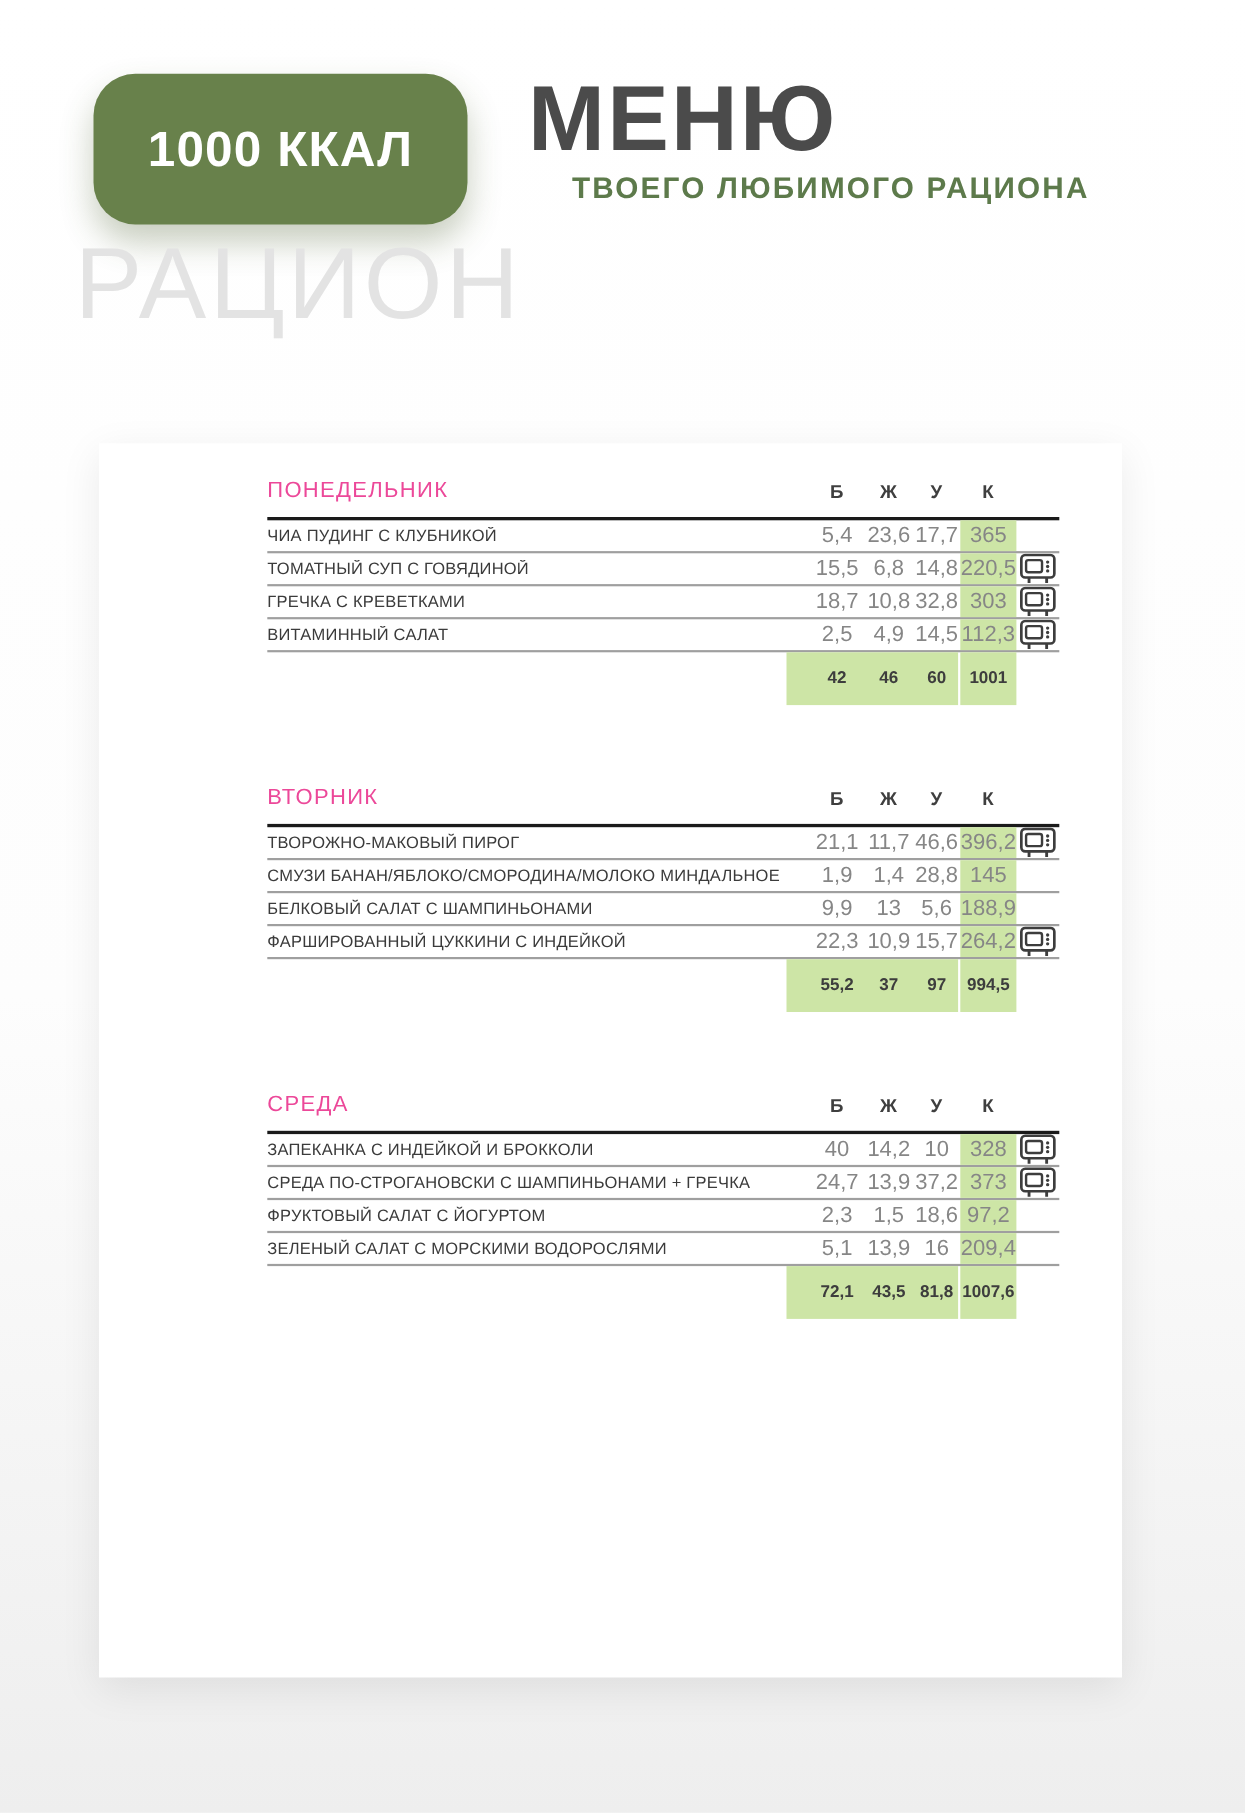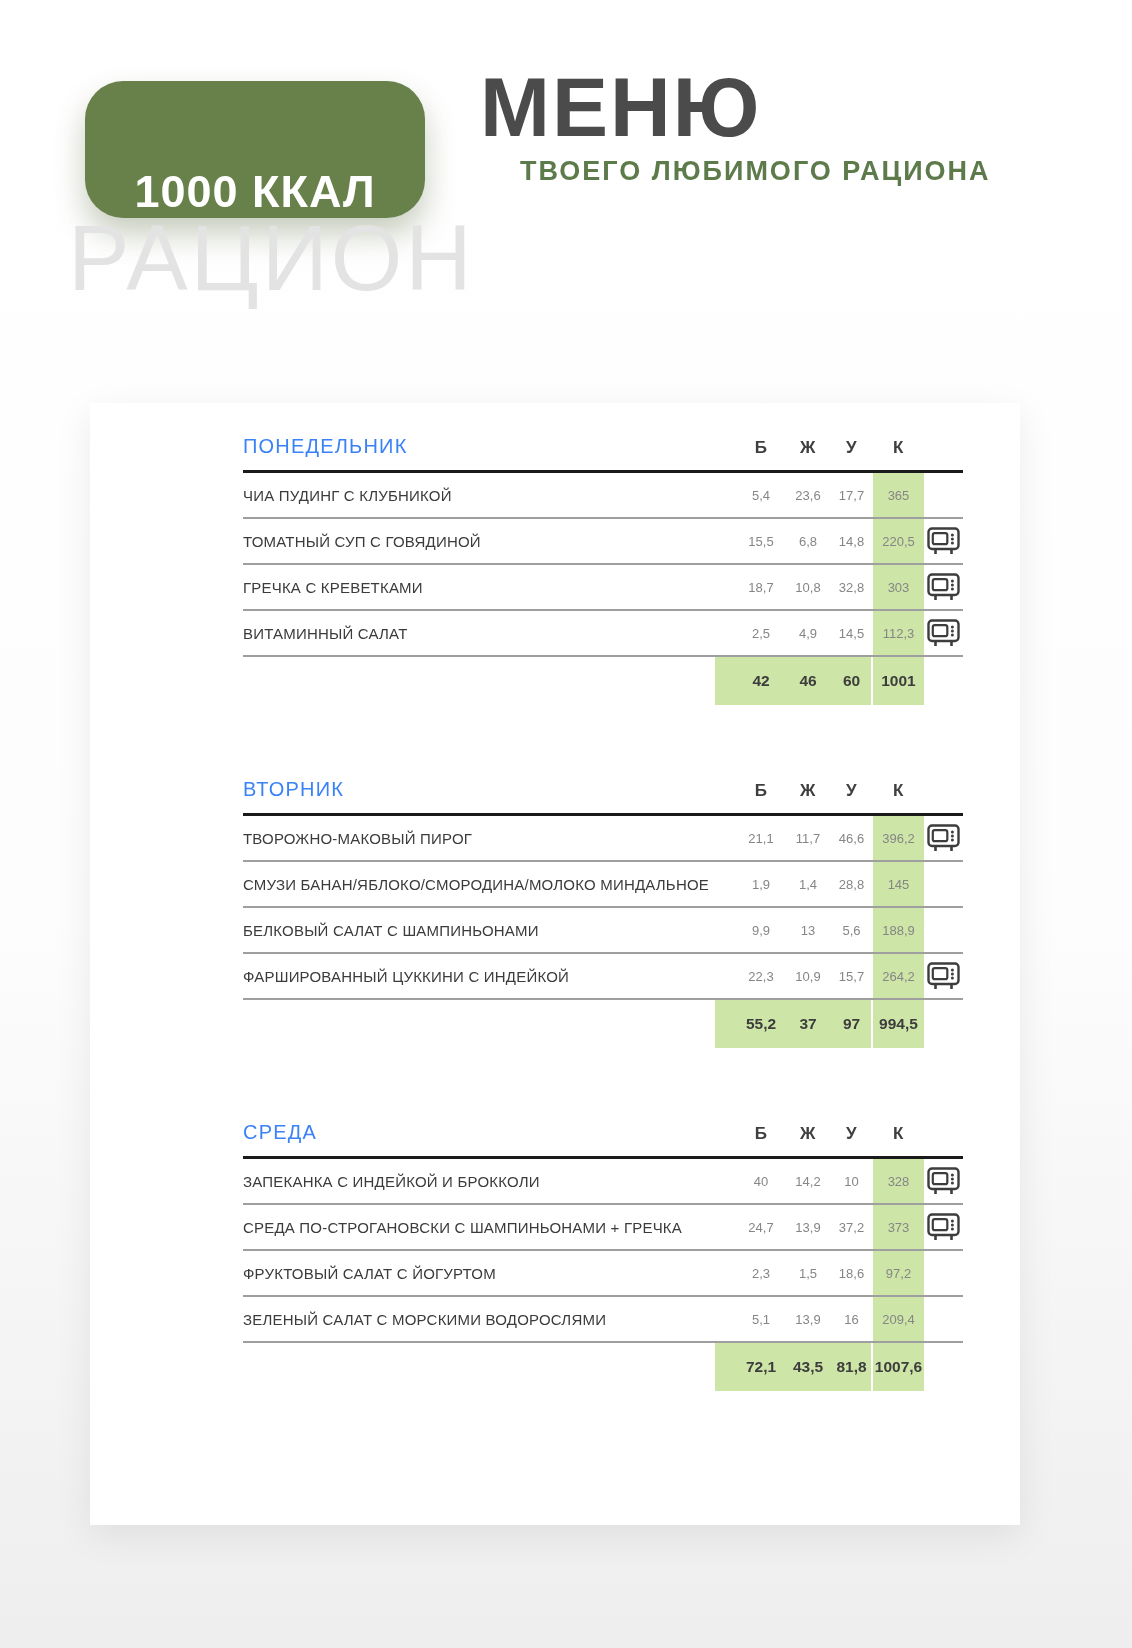--- a/index.html
+++ b/index.html
@@ -15,23 +15,23 @@
   *{margin:0;padding:0;box-sizing:border-box;}
   html,body{width:1132px;height:1648px;overflow:hidden;}
   body{
     font-family:"Liberation Sans", sans-serif;
     background:linear-gradient(180deg,#ffffff 0%,#fdfdfd 55%,#eeeeee 100%);
     position:relative;
   }
 
   
   .badge{
-    position:absolute;left:85px;top:81px;width:340px;height:137px;
+    position:absolute;left:85px;top:67px;width:340px;height:137px;
     background:var(--badge-green);border-radius:38px;
-    display:flex;align-items:flex-end;justify-content:center;
+    display:flex;align-items:center;justify-content:center;
     box-shadow:0 16px 30px rgba(70,90,40,.30), 0 0 0 6px rgba(255,255,255,.6);
   }
   .badge span{color:#ffffff;font-size:45px;font-weight:bold;letter-spacing:1px;white-space:nowrap;}
   .title-block{position:absolute;left:480px;top:66px;}
   .title-block h1{
     font-size:84px;line-height:.98;font-weight:bold;color:var(--title-gray);
     letter-spacing:2px;
   }
   .title-block .subtitle{
     margin-top:8px;font-size:27px;font-weight:bold;color:var(--accent-green);
@@ -53,37 +53,37 @@
 
   .day-section + .day-section{margin-top:66px;}
 
   .t-head,.t-row{
     display:grid;
     grid-template-columns:493px 50px 44px 43px 51px 39px;
     width:720px;
   }
   .t-head{align-items:end;height:30px;margin-bottom:12px;}
   .day-title{
-    font-size:20px;color:#3b82f6;letter-spacing:1.2px;white-space:nowrap;
+    font-size:20px;color:#ec4899;letter-spacing:1.2px;white-space:nowrap;
   }
   .col-h{
     font-size:17px;color:#3f3f3f;text-align:center;letter-spacing:.5px;font-weight:600;
   }
 
   .t-body{border-top:3px solid var(--dark-line);}
-  .t-row{height:46px;border-bottom:2px solid var(--line-gray);align-items:center;position:relative;}
+  .t-row{height:30px;border-bottom:2px solid var(--line-gray);align-items:center;position:relative;}
   .t-row.totals{height:48px;border-bottom:none;}
 
   .cell{overflow:hidden;}
   .cell.name{
     font-size:15px;color:#3b3b3b;letter-spacing:.2px;white-space:nowrap;
     padding-right:6px;
   }
   .cell.num{
-    font-size:13px;color:var(--num-gray);text-align:center;white-space:nowrap;
+    font-size:20px;color:var(--num-gray);text-align:center;white-space:nowrap;
     position:relative;z-index:1;
   }
   .cell.kcal{
     background:var(--highlight-green);
     height:100%;display:flex;align-items:center;justify-content:center;
   }
   .cell.iconc{height:100%;display:flex;align-items:center;justify-content:center;}
 
   .totals .green-span{
     position:absolute;left:472px;top:0;width:156px;height:100%;

